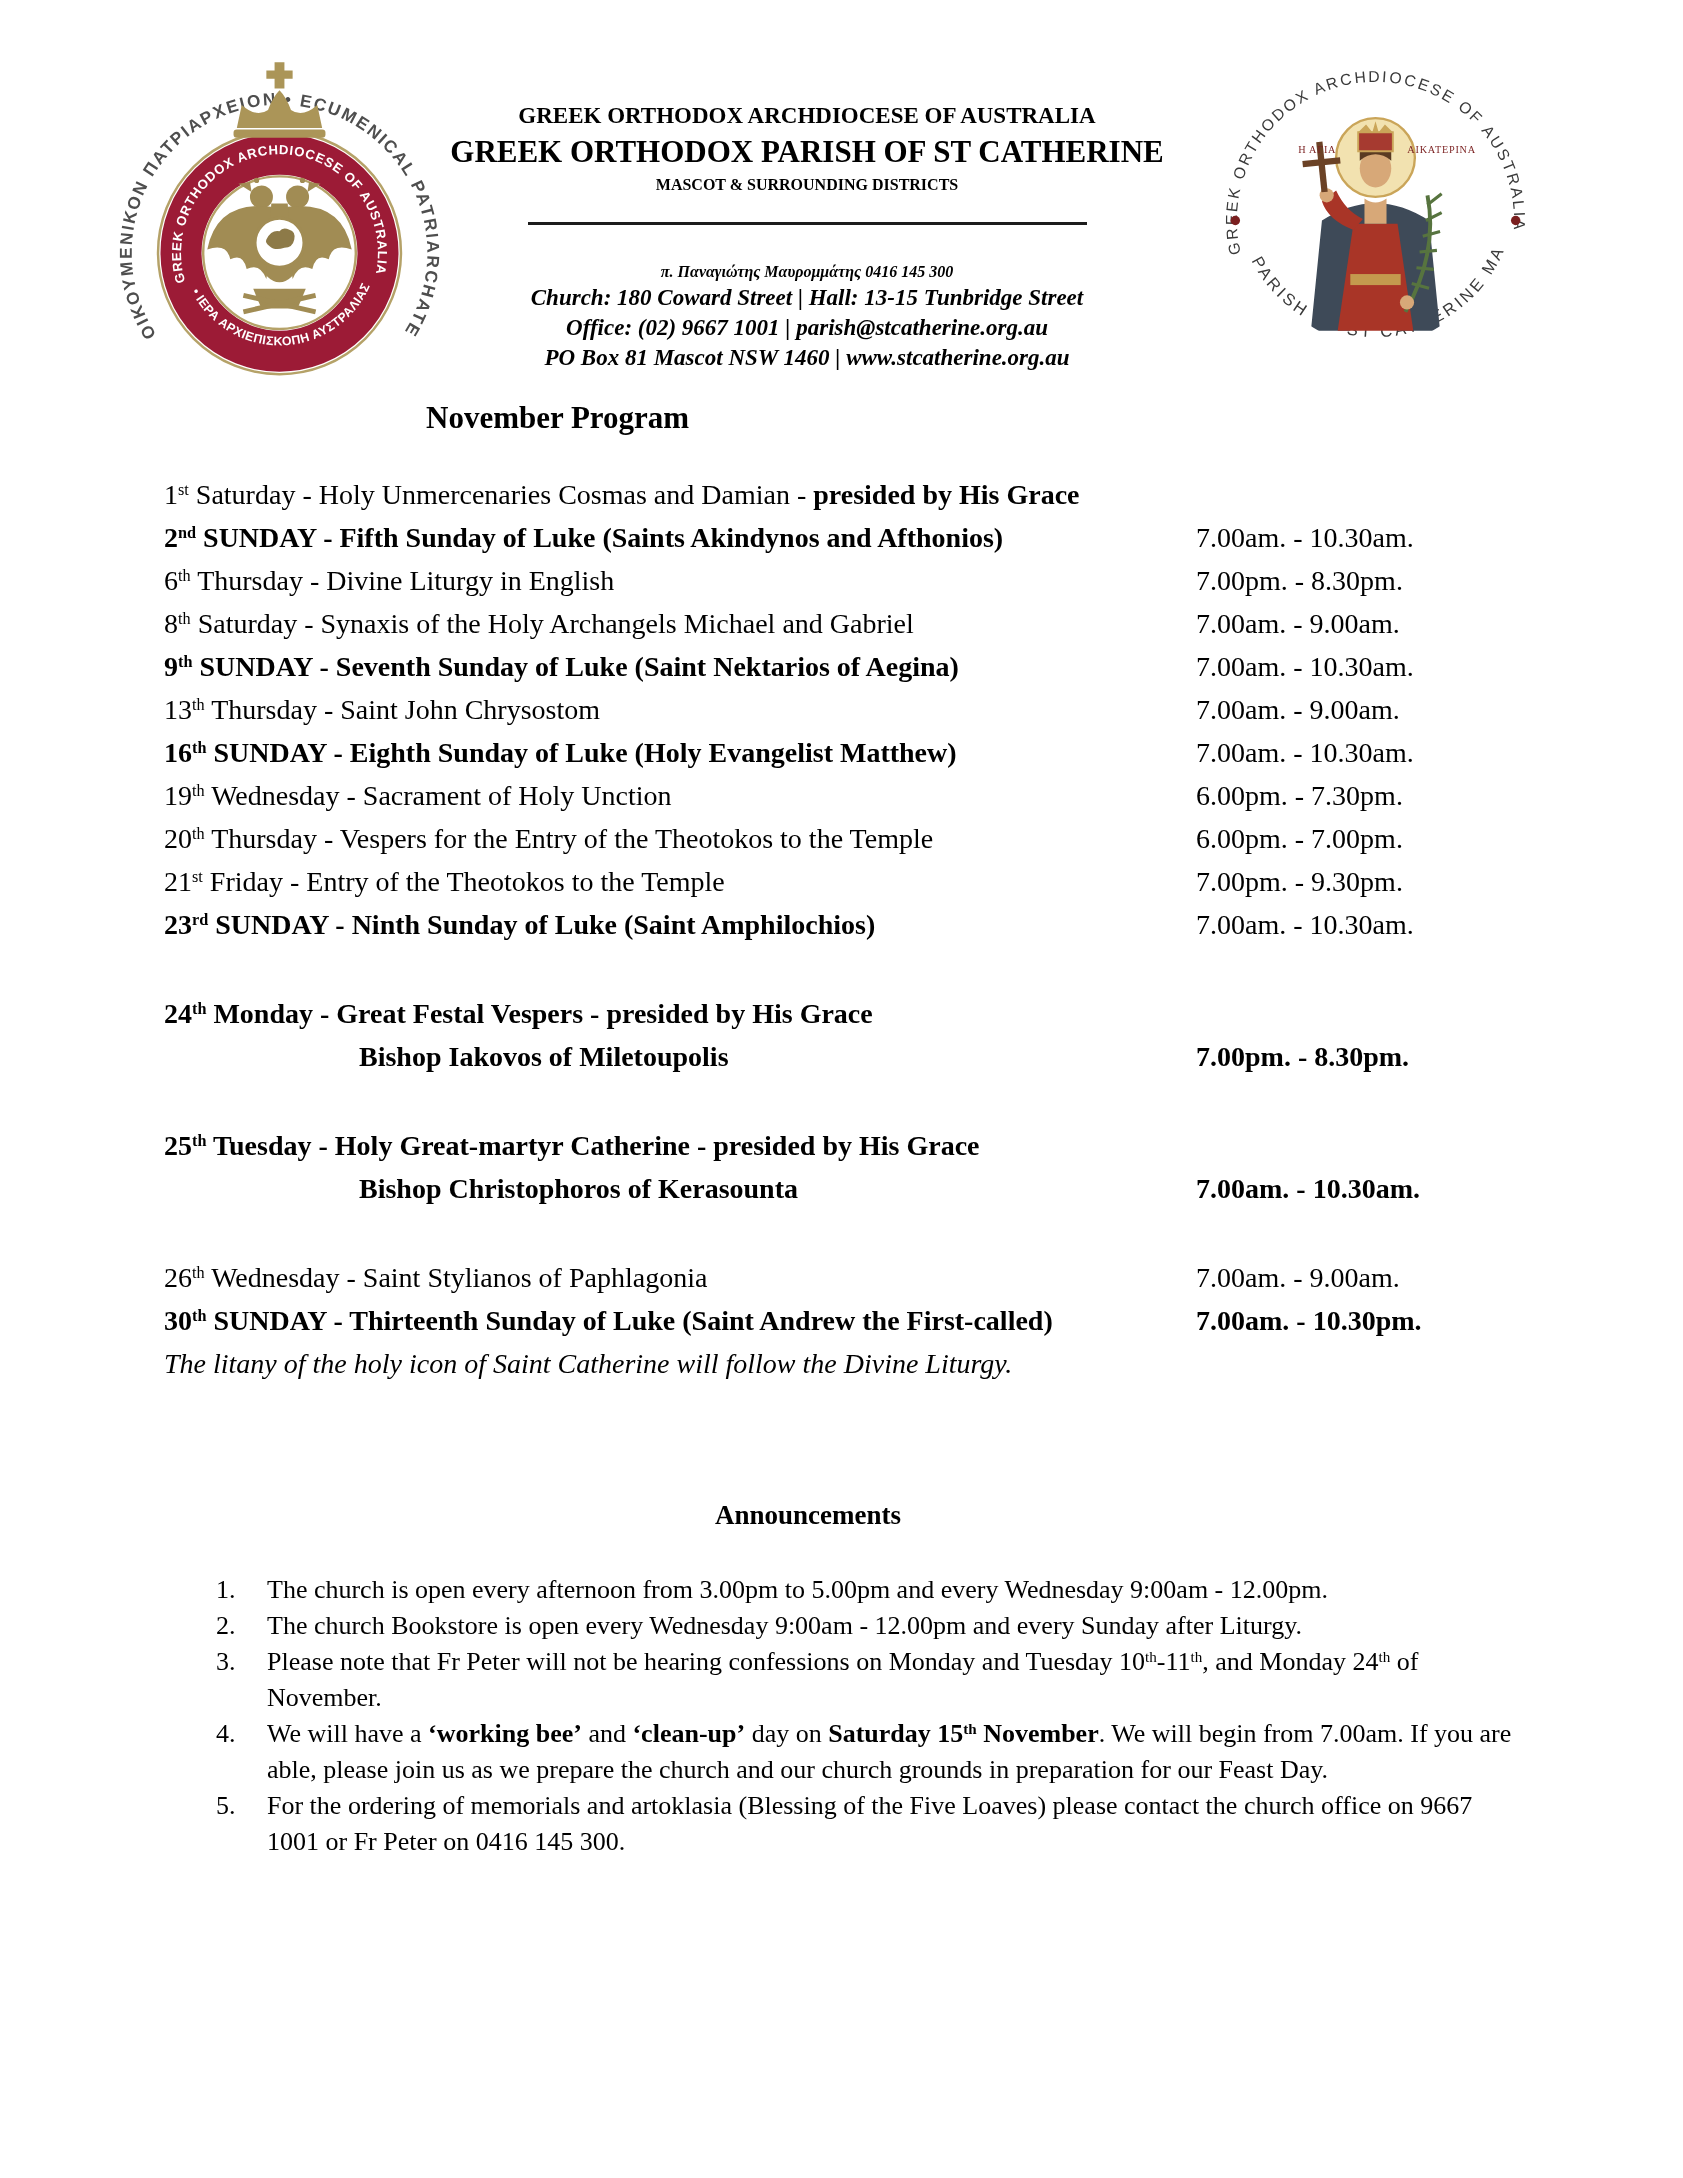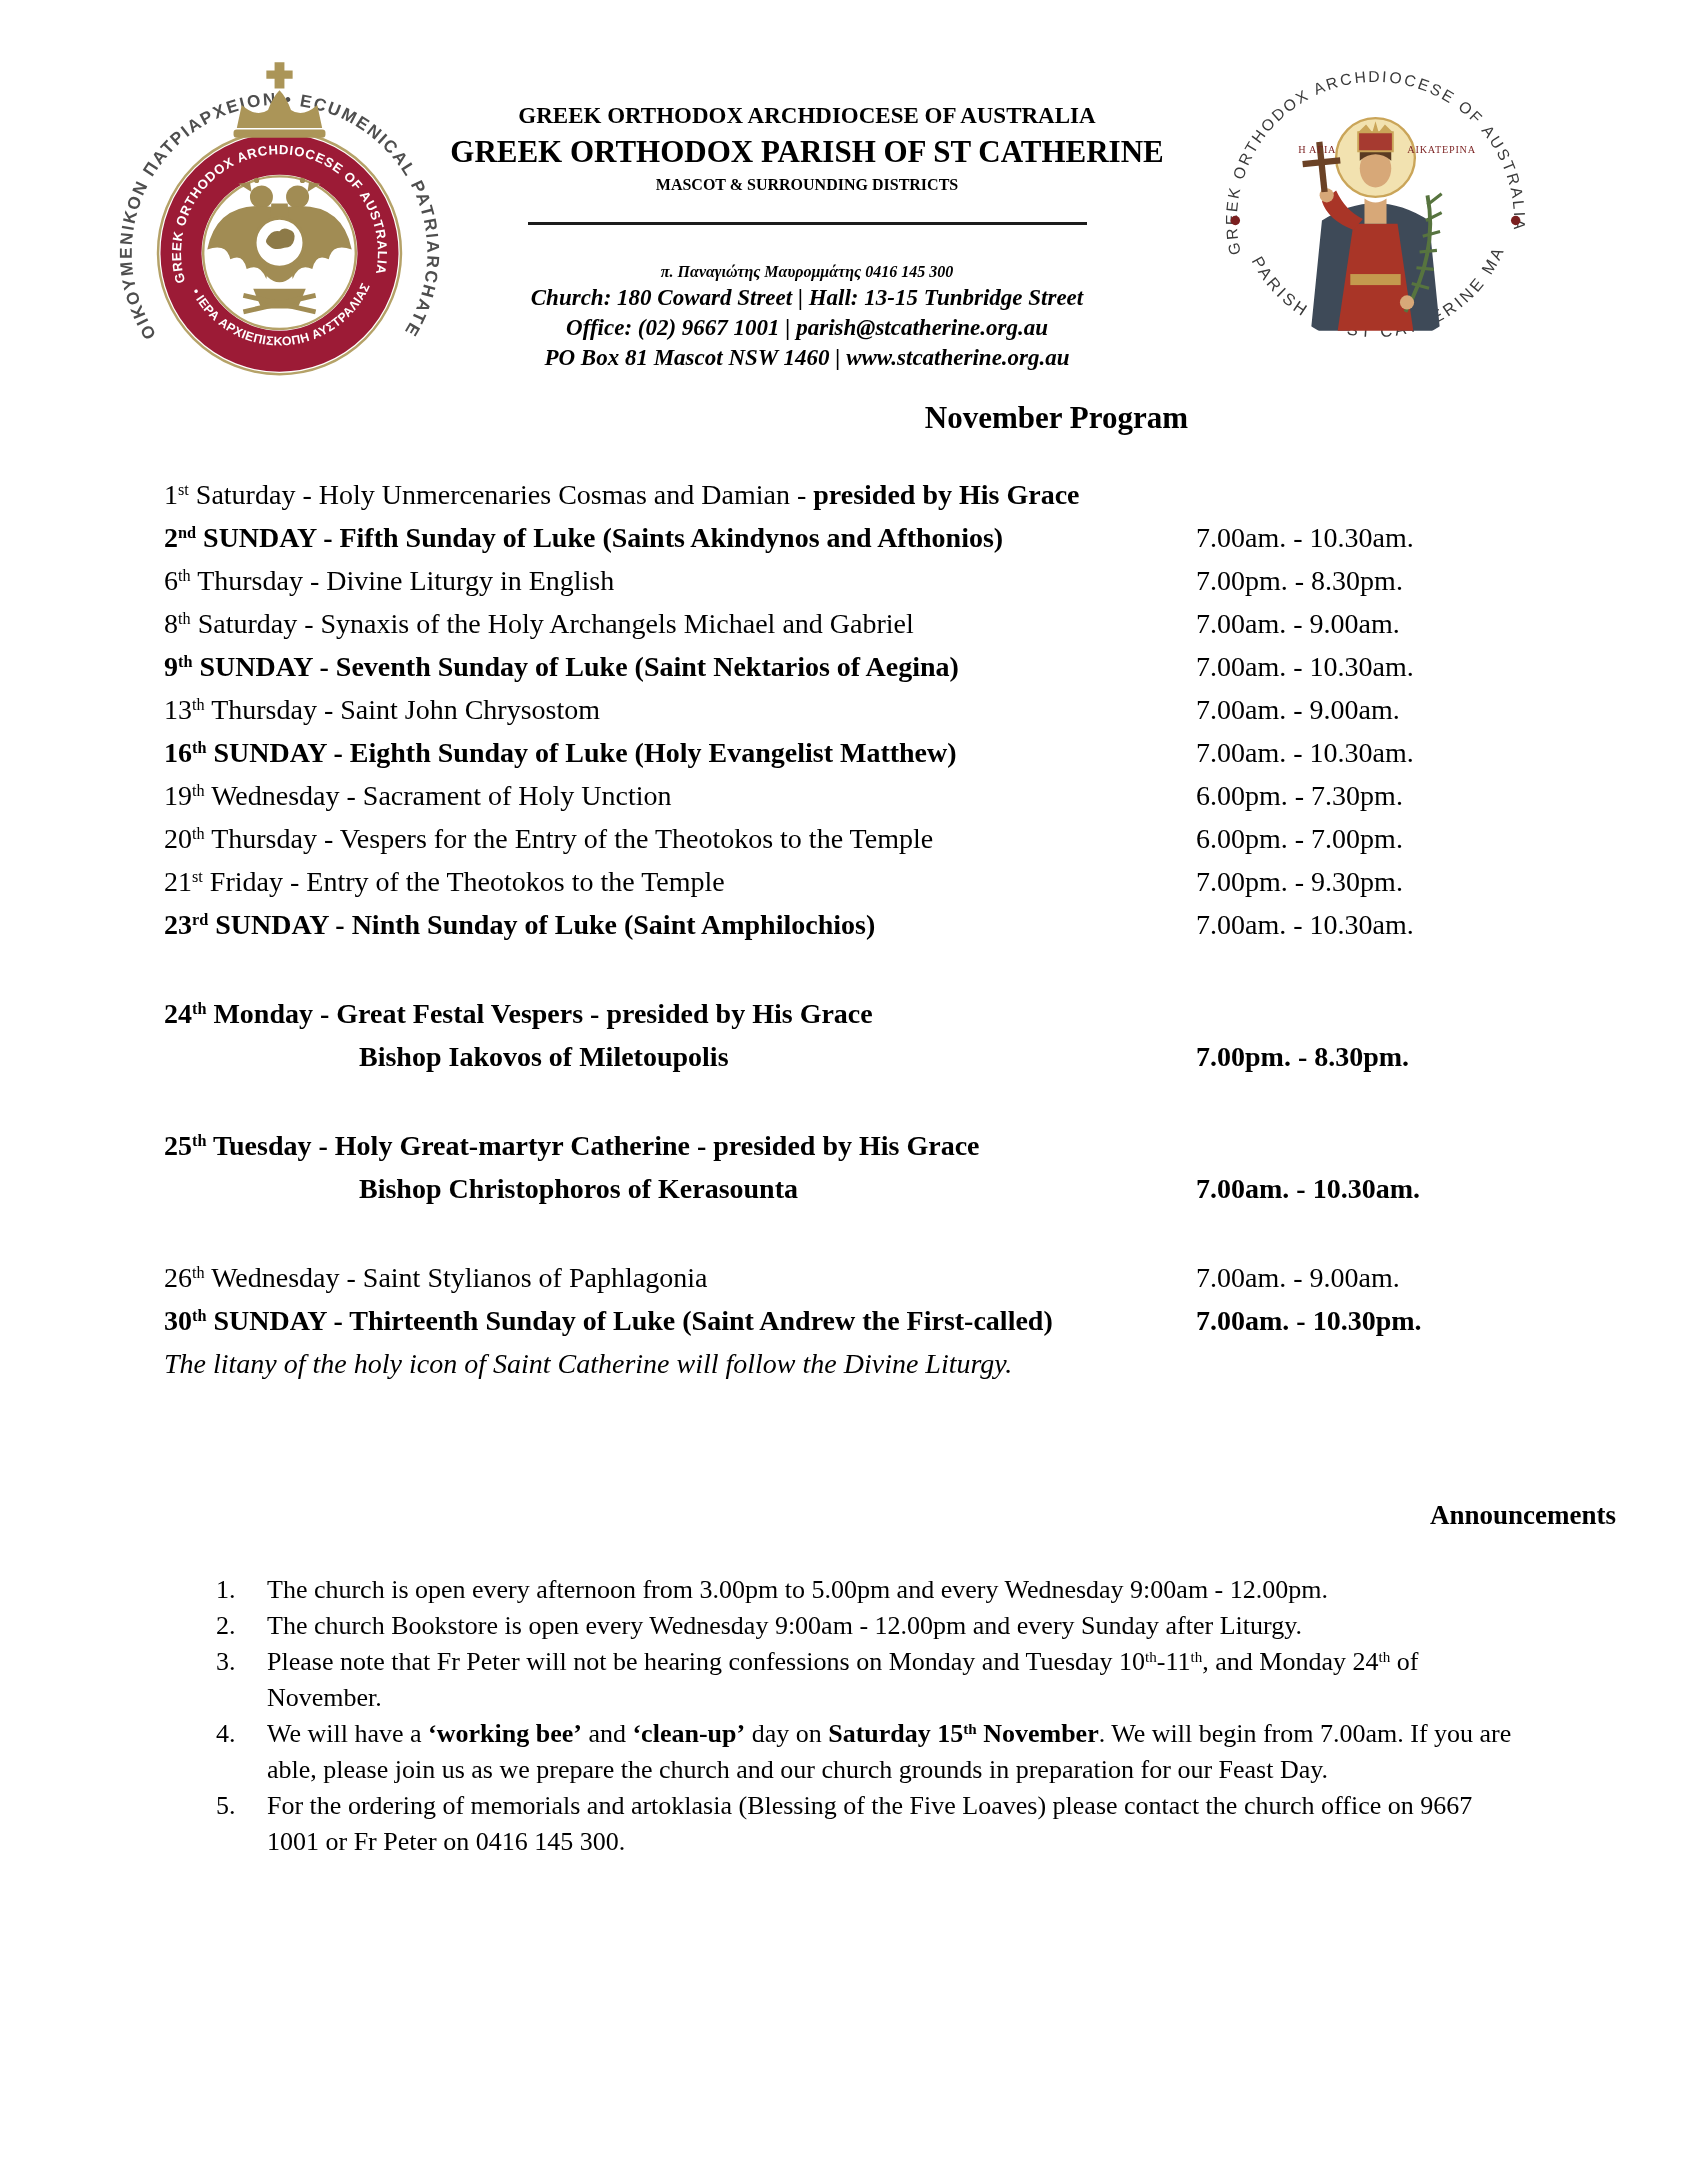--- a/index.html
+++ b/index.html
@@ -15,34 +15,34 @@
   .seal-left{position:absolute;left:115px;top:59px;width:329px;height:348px;}
   .seal-right{position:absolute;left:1218px;top:63px;width:315px;height:315px;}
   .header-center{position:absolute;left:426px;top:103px;width:762px;text-align:center;}
   .h1{font-size:23px;font-weight:bold;}
   .h2{font-size:31px;font-weight:bold;margin-top:5px;}
   .h3{font-size:16px;font-weight:bold;margin-top:6px;}
   .divider{height:3px;background:#1c1c1c;width:559px;margin:28px auto 0;}
   .priest{font-size:16px;font-weight:bold;font-style:italic;margin-top:38px;}
   .addr{font-size:23px;font-weight:bold;margin-top:4px;font-style:italic;}
 
-  .doc-title{position:absolute;top:400px;left:426px;width:762px;text-align:right;
+  .doc-title{position:absolute;top:400px;left:426px;width:762px;text-align:left;
     font-size:31px;font-weight:bold;}
 
   
   .program{position:absolute;left:164px;top:473px;width:1358px;font-size:28px;}
   .prow{display:flex;line-height:43px;}
   .prow.gap{margin-top:46px;}
   .pleft{flex:0 0 1032px;box-sizing:border-box;white-space:nowrap;}
   .prow.indent .pleft{padding-left:195px;}
   .ptime{flex:1;white-space:nowrap;}
   .litany{width:1228px;text-align:left;font-style:italic;line-height:43px;}
 
   
-  .ann-head{position:absolute;top:1500px;left:0;width:1616px;text-align:right;
+  .ann-head{position:absolute;top:1500px;left:0;width:1616px;text-align:center;
     font-size:27px;font-weight:bold;}
   .ann-list{position:absolute;left:216px;top:1572px;width:1305px;font-size:26px;line-height:36px;}
   .aitem{display:flex;}
   .anum{flex:0 0 51px;}
   .atext{flex:1;}
 </style>
 </head>
 <body>
 
 <div class="seal-left">

